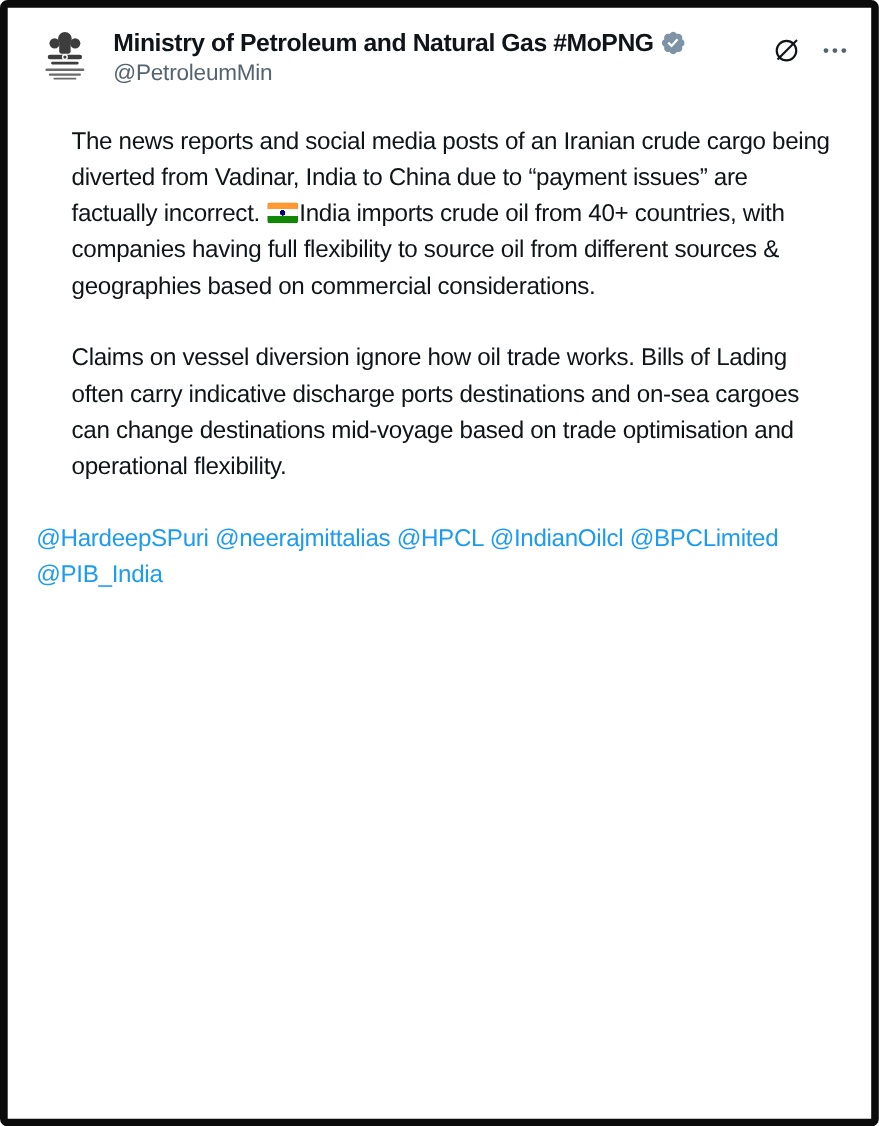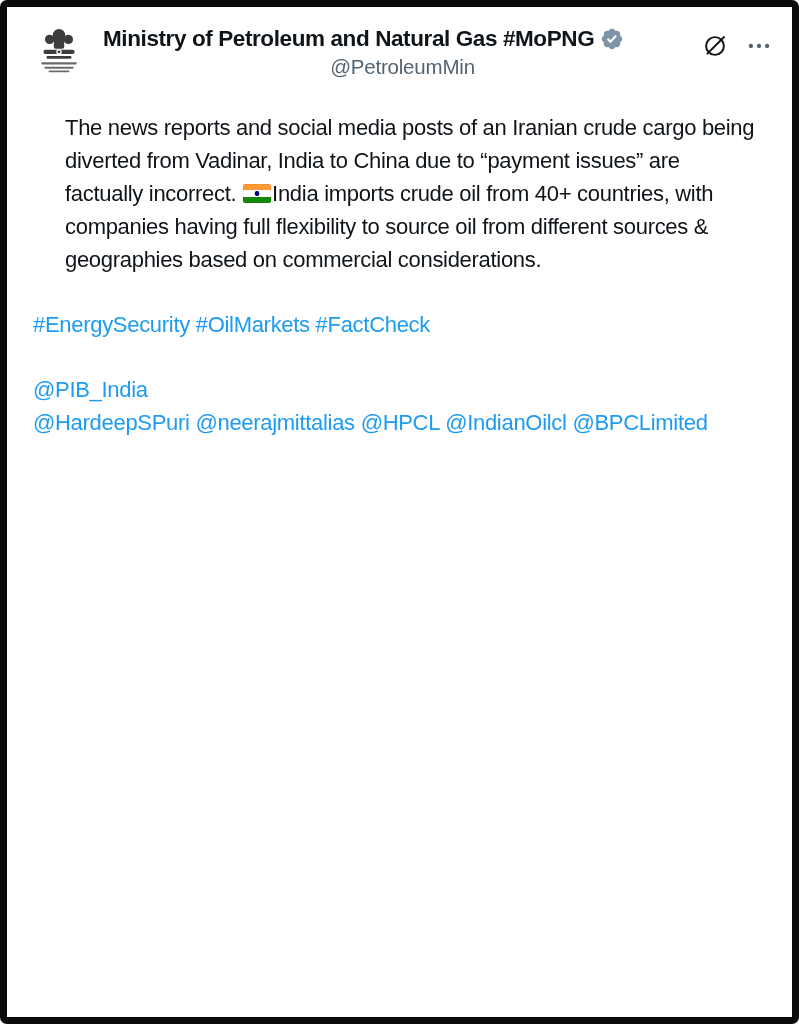--- a/index.html
+++ b/index.html
@@ -40,21 +40,20 @@
     color: #0f1419;
     white-space: nowrap;
     cursor: pointer;
   }
   .verified-badge { width: 24px; height: 24px; flex: 0 0 auto; cursor: pointer; }
   .handle {
     font-size: 20.5px;
     color: #536471;
     letter-spacing: -0.2px;
     margin-top: 3px;
-    text-align: center;
   }
   .header-actions {
     display: flex; align-items: center; gap: 18px;
     padding-top: 8px; margin-right: 2px;
   }
   .icon-btn { background: none; border: none; cursor: pointer; padding: 0; line-height: 0; }
   
   .tweet-text {
     color: #0f1419;
     font-size: 22px;
@@ -139,22 +138,25 @@
       </button>
     </div>
   </div>
 
   <div class="tweet-text">
       <p class="tweet-paragraph">The news reports and social media posts of an Iranian crude cargo being
 diverted from Vadinar, India to China due to “payment issues” are
 factually incorrect. <span class="flag-in"></span>India imports crude oil from 40+ countries, with
 companies having full flexibility to source oil from different sources &amp;
 geographies based on commercial considerations.</p>
+      <p class="tweet-paragraph">Claims on vessel diversion ignore how oil trade works. Bills of Lading
+often carry indicative discharge ports destinations and on-sea cargoes
+can change destinations mid-voyage based on trade optimisation and
+operational flexibility.</p>
     </div>
 
-  <div class="tweet-text hashtags-line"><a class="tweet-link" href="#">#EnergySecurity</a> <a class="tweet-link" href="#">#OilMarkets</a> <a class="tweet-link" href="#">#FactCheck</a></div>
 
   <div class="tweet-text mentions-block">
+      <span class="mention-line"><a class="tweet-link" href="#">@HardeepSPuri</a> <a class="tweet-link" href="#">@neerajmittalias</a> <a class="tweet-link" href="#">@HPCL</a> <a class="tweet-link" href="#">@IndianOilcl</a> <a class="tweet-link" href="#">@BPCLimited</a></span>
       <span class="mention-line"><a class="tweet-link" href="#">@PIB_India</a></span>
-      <span class="mention-line"><a class="tweet-link" href="#">@HardeepSPuri</a> <a class="tweet-link" href="#">@neerajmittalias</a> <a class="tweet-link" href="#">@HPCL</a> <a class="tweet-link" href="#">@IndianOilcl</a> <a class="tweet-link" href="#">@BPCLimited</a></span>
     </div>
 
 </div>
 
 </body></html>

